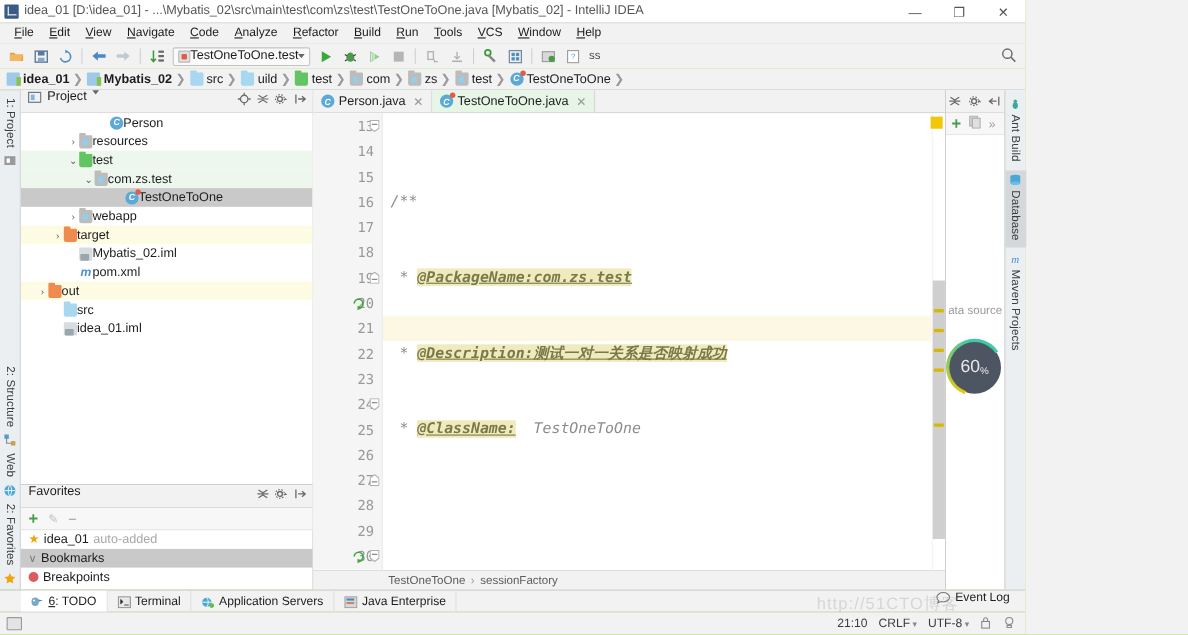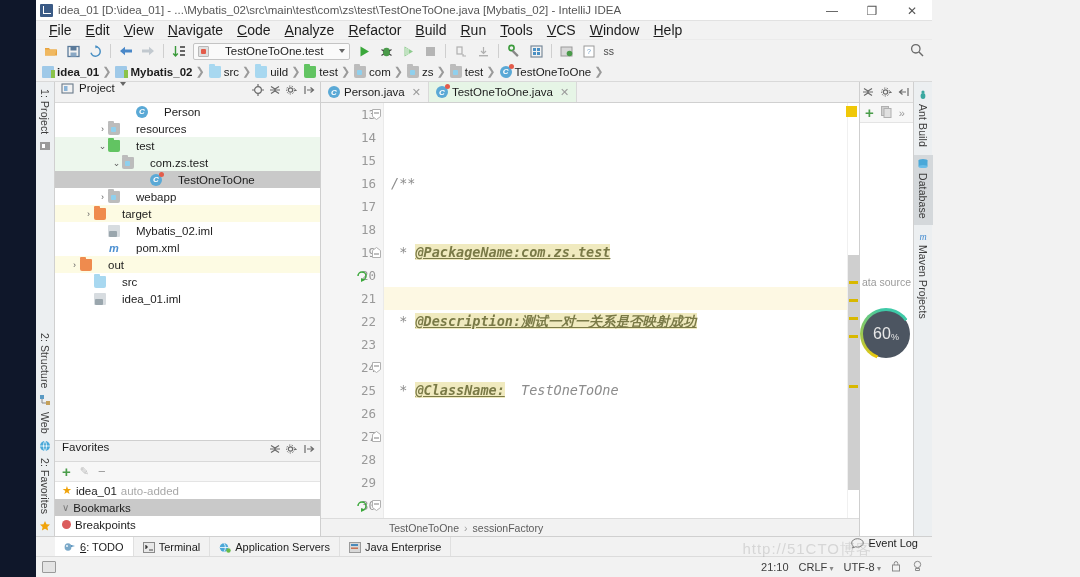--- a/index.html
+++ b/index.html
@@ -4,47 +4,47 @@
 <style>
   * { box-sizing: border-box; margin:0; padding:0; }
   html,body { width:1080px; height:577px; overflow:hidden; }
   body {
     font-family: "Liberation Sans", sans-serif;
     font-size: 11px;
     color:#1c1c1c;
     background:#f2f2f2;
     -webkit-font-smoothing: antialiased;
   }
-  .app { position:relative; width:932px; height:577px; background:#0f172a; display:flex; flex-direction:column;padding-left:36px; }
+  .app { position:relative; width:932px; height:577px; background:#84cc16; display:flex; flex-direction:column; }
 
   
   .titlebar {
     height:21px; background:#ffffff; display:flex; align-items:center;
     border-bottom:1px solid #e2e2e2; flex:0 0 21px; position:relative;
   }
   .tb-ideicon {
     width:13px;height:13px;margin-left:4px;margin-right:5px;background:#3b5b86;
     border-radius:1px; position:relative; flex:0 0 13px;
   }
   .tb-ideicon:after{content:"";position:absolute;left:3px;top:2px;width:7px;height:7px;border:1.5px solid #fff;border-top:none;border-right:none;}
   .tb-title { font-size:11.5px; color:#555; white-space:nowrap; }
   .tb-winbtns { position:absolute; right:0; top:0; height:21px; display:flex; }
   .tb-winbtn { width:40px;height:21px; display:flex;align-items:center;justify-content:center; color:#555; font-size:12px;}
 
   
   .menubar { height:19px; background:#f2f2f2; display:flex; align-items:center; padding-left:6px; flex:0 0 19px; border-bottom:1px solid #ebebeb;}
-  .menu-item { font-size:14px; padding:1px 7px; color:#1c1c1c; white-space:nowrap;}
+  .menu-item { font-size:11px; padding:1px 7px; color:#1c1c1c; white-space:nowrap;}
   .menu-item u{text-decoration:underline;}
 
   
   .toolbar { height:22px; background:#f2f2f2; display:flex; align-items:center; padding-left:4px; flex:0 0 22px; position:relative;}
   .tbtn { width:20px;height:19px;display:flex;align-items:center;justify-content:center;margin:0 1px; }
   .tsep { width:1px;height:14px;background:#cfcfcf;margin:0 4px;}
   .runcfg {
-    display:flex;align-items:center;gap:16px; height:17px; padding:0 4px;
+    display:flex;align-items:center;gap:0; height:17px; padding:0 4px;
     border:1px solid #c4c4c4; background:#fafafa; border-radius:2px; margin:0 3px;
   }
   .runcfg .lbl{font-size:11.5px;color:#1c1c1c;}
   .cfg-ico{width:11px;height:11px;background:#e0e0e0;border:1px solid #b9b9b9;border-radius:1px;position:relative;}
   .cfg-ico:after{content:"";position:absolute;left:2px;top:2px;width:5px;height:5px;background:#e35c4b;border-radius:1px;}
   .caret{width:0;height:0;border-left:3px solid transparent;border-right:3px solid transparent;border-top:4px solid #666;}
   .tb-search{position:absolute;right:8px;top:3px;}
 
   
   .navbar{height:20px;background:#f2f2f2;display:flex;align-items:center;padding-left:6px;flex:0 0 20px;border-bottom:1px solid #d9d9d9;}
@@ -80,21 +80,21 @@
   .pane-head{height:21px;background:#f2f2f2;display:flex;align-items:flex-start;padding:0 4px 0 6px;border-bottom:1px solid #d9d9d9;flex:0 0 21px;}
   .pane-head .title{font-size:11.5px;margin-left:5px;}
   .pane-head .spacer{flex:1;}
   .pane-ico{width:15px;height:15px;display:flex;align-items:center;justify-content:center;margin-left:2px;}
   .tree{flex:1 1 auto;overflow:hidden;background:#fff;position:relative;}
   .trow{height:17px;display:flex;align-items:center;font-size:11.5px;white-space:nowrap;padding-right:4px;position:relative;}
   .trow.greenbg{background:#edf7ed;}
   .trow.yellowbg{background:#fdfbe3;}
   .trow.sel{background:#c9c9c9;}
   .tarrow{width:11px;flex:0 0 11px;display:flex;align-items:center;justify-content:center;color:#5c5c5c;font-size:9px;}
-  .tlabel{margin-left:16px;}
+  .tlabel{margin-left:0;}
   .ic-xml{width:12px;height:12px;background:#d7dce0;border-radius:1px;position:relative;}
   .ic-xml:after{content:"";position:absolute;left:1px;bottom:0px;width:9px;height:6px;background:#f0835a;border-radius:1px;}
   .ic-iml{width:12px;height:12px;background:#d7dce0;border-radius:1px;position:relative;}
   .ic-iml:after{content:"";position:absolute;left:1px;bottom:0;width:8px;height:6px;background:#9aa6ad;border-radius:1px;}
   .ic-m{font-style:italic;font-weight:bold;color:#4b8fd1;font-size:11px;width:12px;text-align:center;}
 
   
   .favpane{border-top:1px solid #cfcfcf;display:flex;flex-direction:column;flex:0 0 96px;}
   .fav-toolbar{height:20px;background:#f7f7f7;display:flex;align-items:center;gap:9px;padding-left:7px;border-bottom:1px solid #e4e4e4;flex:0 0 20px;}
   .plus{color:#4a9d4a;font-size:15px;line-height:1;font-weight:bold;}

